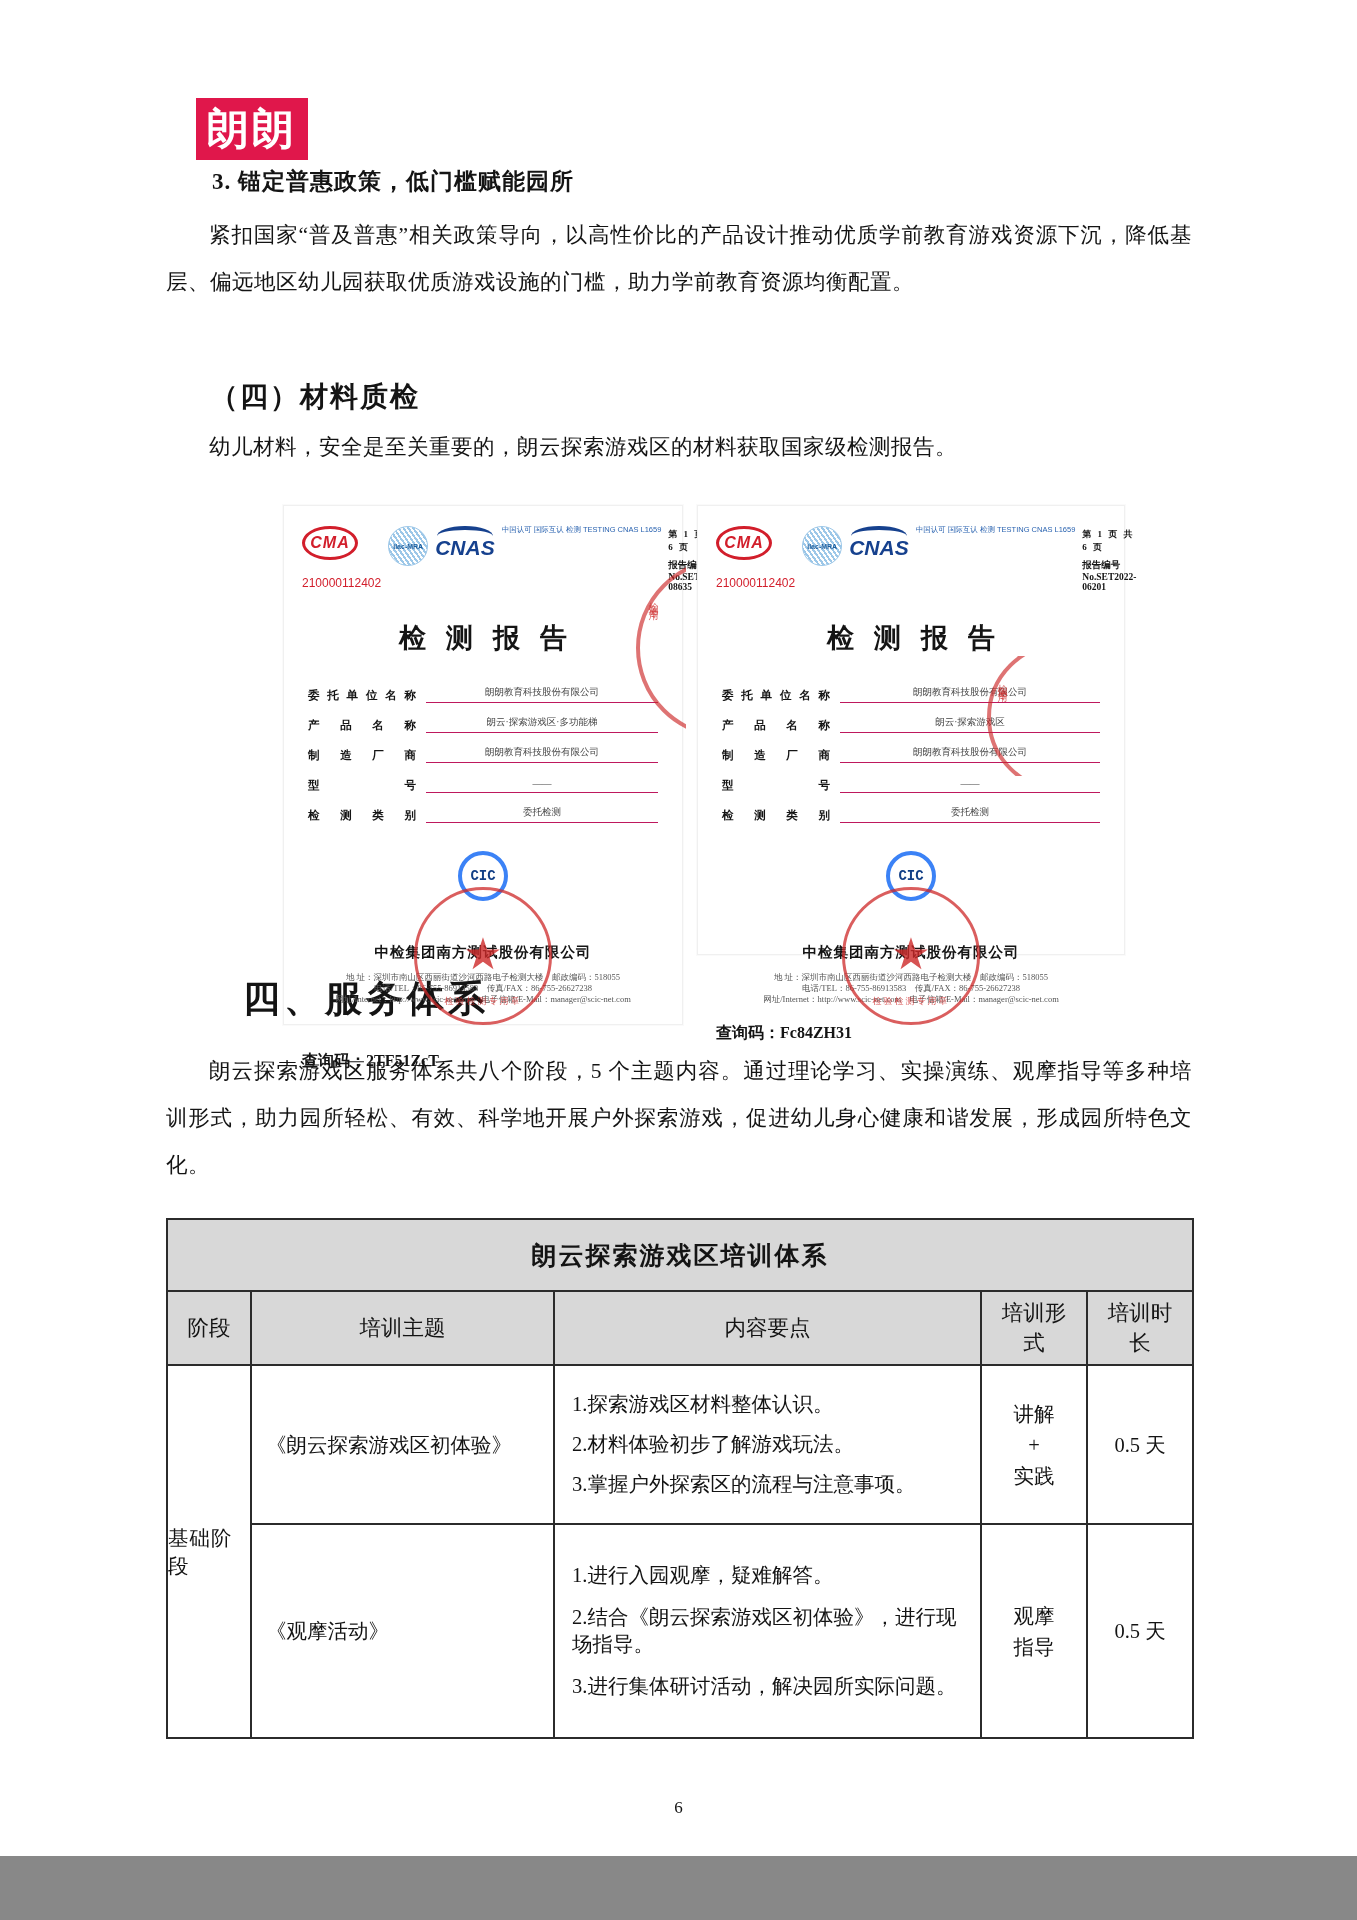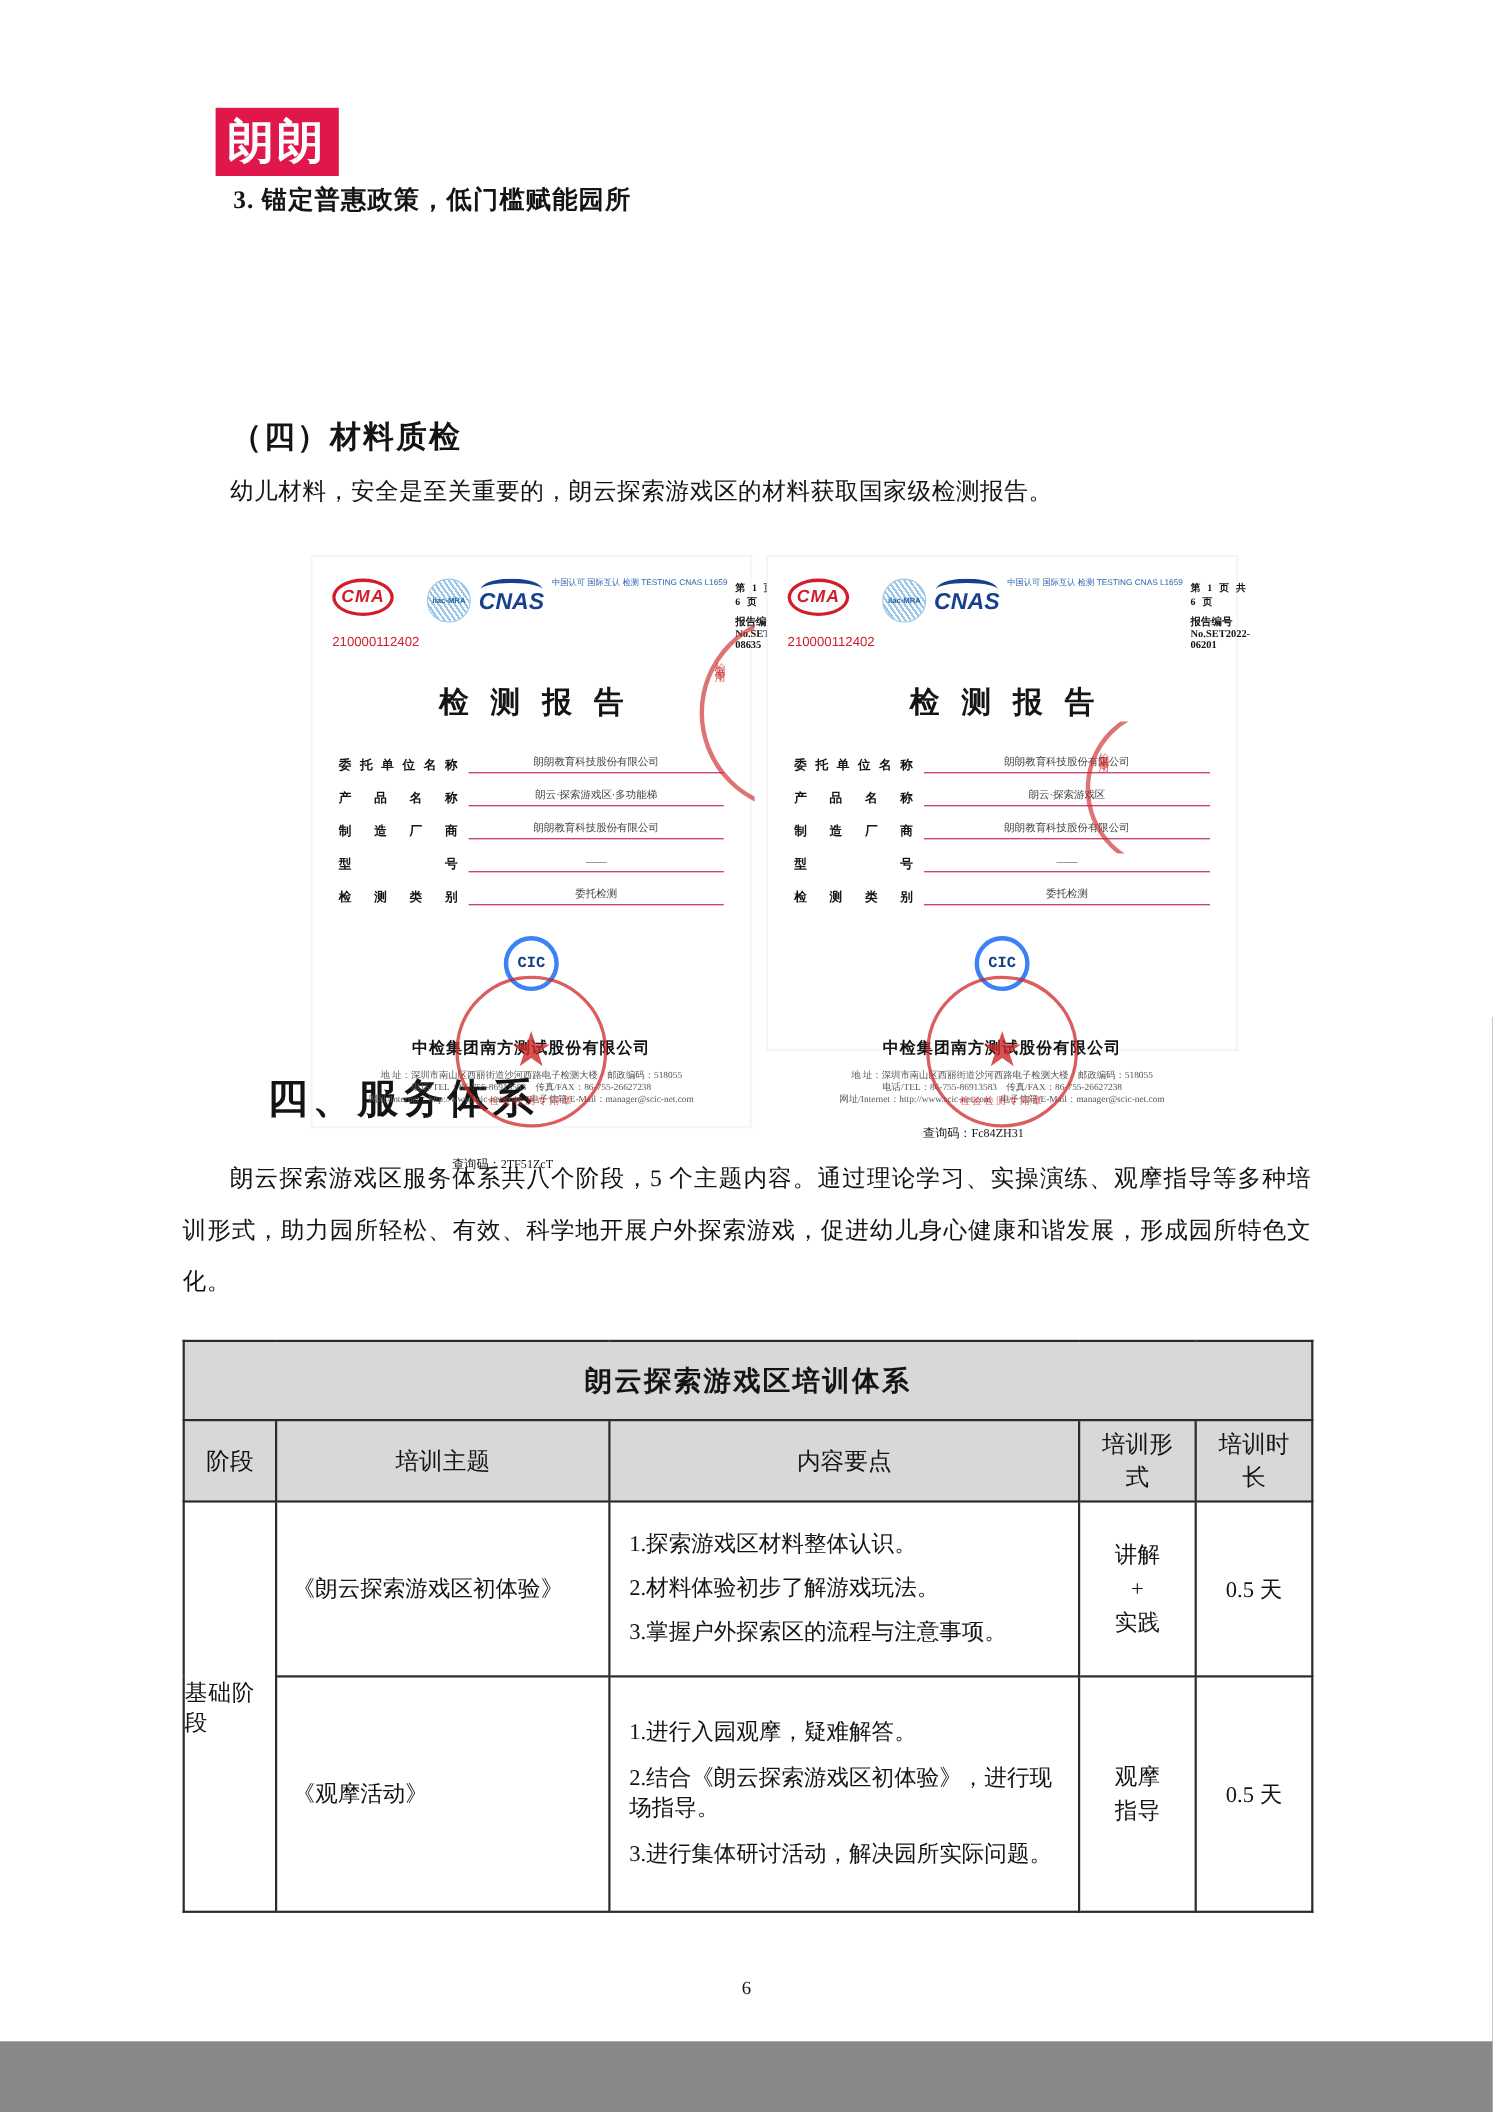--- a/index.html
+++ b/index.html
@@ -89,21 +89,21 @@
     position:absolute; left:50%; top:-56px; transform:translateX(-50%);
     width:138px; height:138px; border-radius:50%;
     border:3px solid rgba(205,40,40,0.75); z-index:2; pointer-events:none;
   }
   .stamp .star { position:absolute; left:50%; top:50%; transform:translate(-50%,-54%);
     color:rgba(205,40,40,0.8); font-size:44px; }
   .stamp .stamp-sub { position:absolute; left:0; right:0; bottom:14px; text-align:center;
     color:rgba(205,40,40,0.75); font-size:9px; letter-spacing:2px; }
   .cert-contacts { margin-top:10px; text-align:center; font-size:8.5px;
     line-height:11px; color:#555; position:relative; z-index:1; }
-  .cert-query { text-align:center; padding-right:52px; font-size:11px; font-weight:normal; }
+  .cert-query { text-align:left; padding-right:52px; font-size:16px; font-weight:bold; }
   .cert-left  .cert-query { margin-top:46px; }
   .cert-right .cert-query { margin-top:18px; }
   .edge-stamp { position:absolute; overflow:hidden; pointer-events:none; }
   .edge-stamp .circ { position:absolute; border-radius:50%;
     border:4px solid rgba(205,40,40,0.65); }
   .edge-stamp .etxt { position:absolute; color:rgba(205,40,40,0.7); font-size:10px;
     writing-mode:vertical-rl; letter-spacing:3px; }
   .es-left { right:-4px; top:48px; width:58px; height:190px; }
   .es-left .circ { width:180px; height:180px; left:8px; top:4px; }
   .es-left .etxt { left:18px; top:40px; }
@@ -136,20 +136,21 @@
 <body>
 
 <div class="page">
 
   <div class="brand-logo">
     <span>朗朗</span>
   </div>
 
   <div class="h-sub3">3. 锚定普惠政策，低门槛赋能园所</div>
 
+  <p class="para para-policy">紧扣国家“普及普惠”相关政策导向，以高性价比的产品设计推动优质学前教育游戏资源下沉，降低基层、偏远地区幼儿园获取优质游戏设施的门槛，助力学前教育资源均衡配置。</p>
 
   <div class="h-sub4">（四）材料质检</div>
 
   <p class="para para-material">幼儿材料，安全是至关重要的，朗云探索游戏区的材料获取国家级检测报告。</p>
 
   <div class="certs">
 
     <div class="cert cert-left">
       <div class="cert-head">
         <div class="cma">

